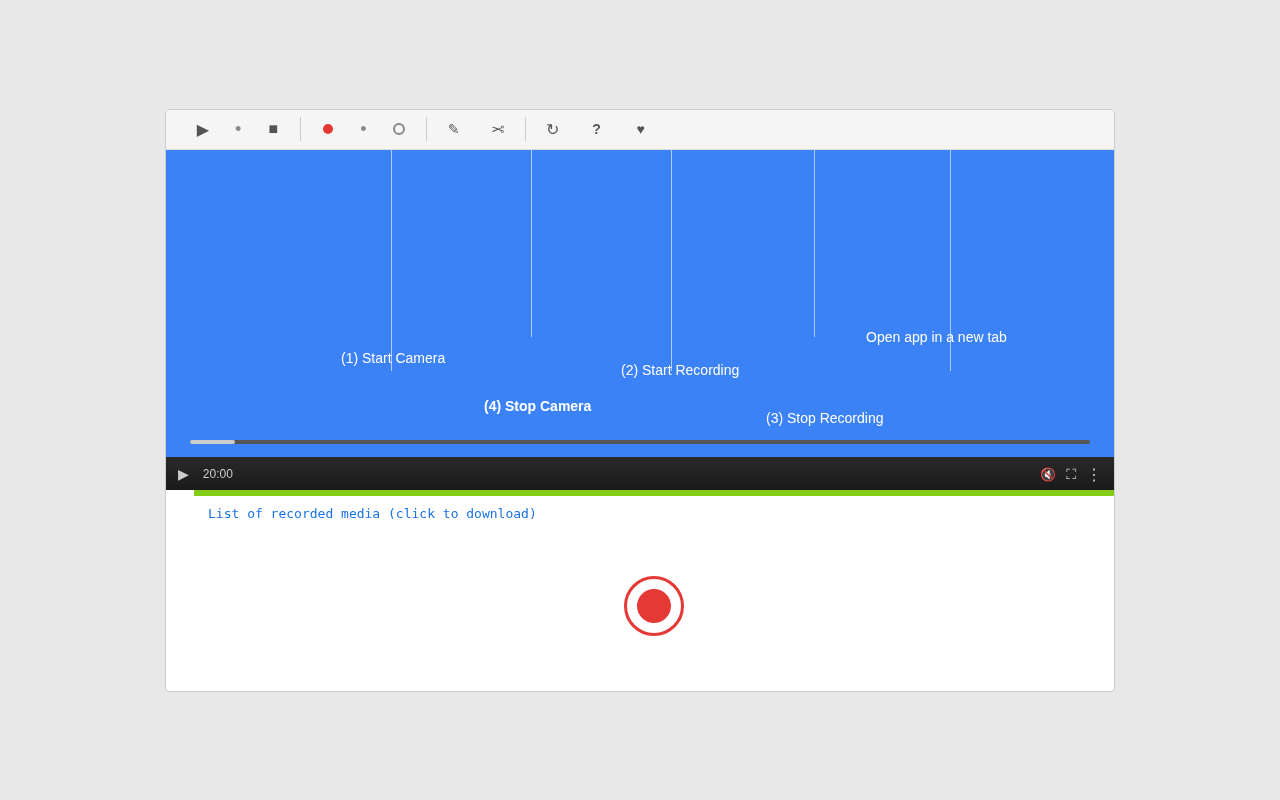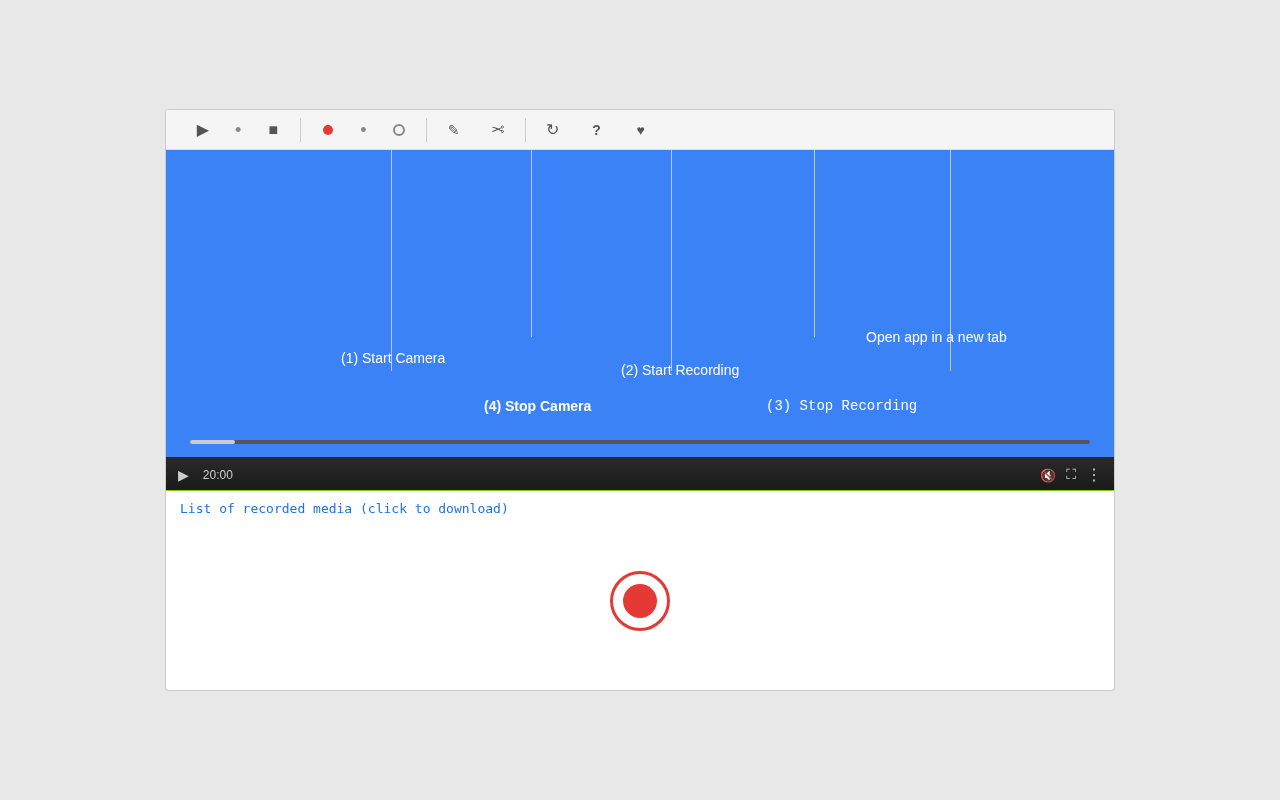--- a/index.html
+++ b/index.html
@@ -134,22 +134,23 @@
     .right-controls {
       margin-left: auto;
       display: flex;
       gap: 10px;
       align-items: center;
     }
 
     
     .media-list-section {
       padding: 10px 14px;
-      border-top: 1px solid #84cc16;
+      border-top: 6px solid #84cc16;
       min-height: 200px;
+      margin-left: 28px;
     }
 
     .media-list-header {
       color: #1a73e8;
       font-size: 13px;
       font-family: monospace;
       margin-bottom: 10px;
     }
 
     
@@ -247,21 +248,21 @@
       <div class="annotation-line" style="left: 505px;"></div>
       <div class="annotation-label" style="left: 455px; top: 212px; text-align: center;">(2) Start Recording</div>
 
       <div class="annotation-line" style="left: 784px;"></div>
       <div class="annotation-label" style="left: 700px; top: 179px;">Open app in a new tab</div>
 
       <div class="annotation-line" style="left: 365px; height: 55%;"></div>
       <div class="annotation-label" style="left: 318px; top: 248px; font-weight: bold;">(4) Stop Camera</div>
 
       <div class="annotation-line" style="left: 648px; height: 55%;"></div>
-      <div class="annotation-label" style="left: 600px; top: 248px; font-family: Liberation Mono, monospace;">(3) Stop Recording</div>
+      <div class="annotation-label" style="left: 600px; top: 260px;">(3) Stop Recording</div>
 
     </div>
 
     <div style="position:absolute;bottom:40px;left:0;right:0;padding:0 12px;">
       <div class="progress-bar-container">
         <div class="progress-bar-fill"></div>
       </div>
     </div>
 
     <div class="video-controls" style="position:absolute;bottom:0;left:0;right:0;">

